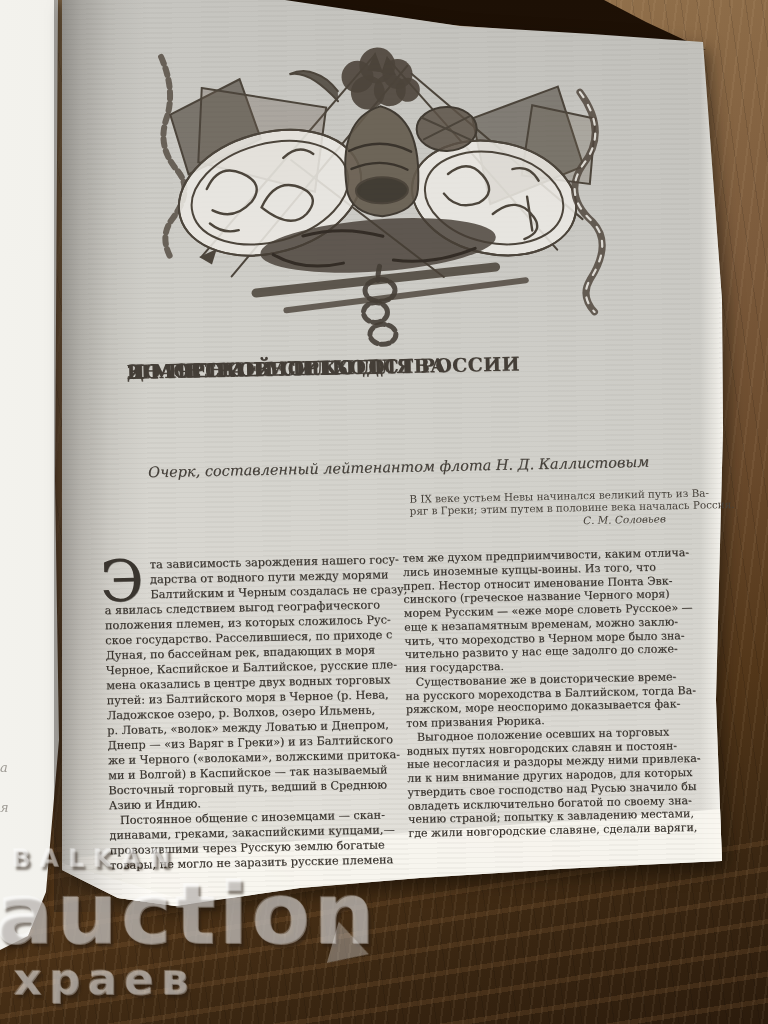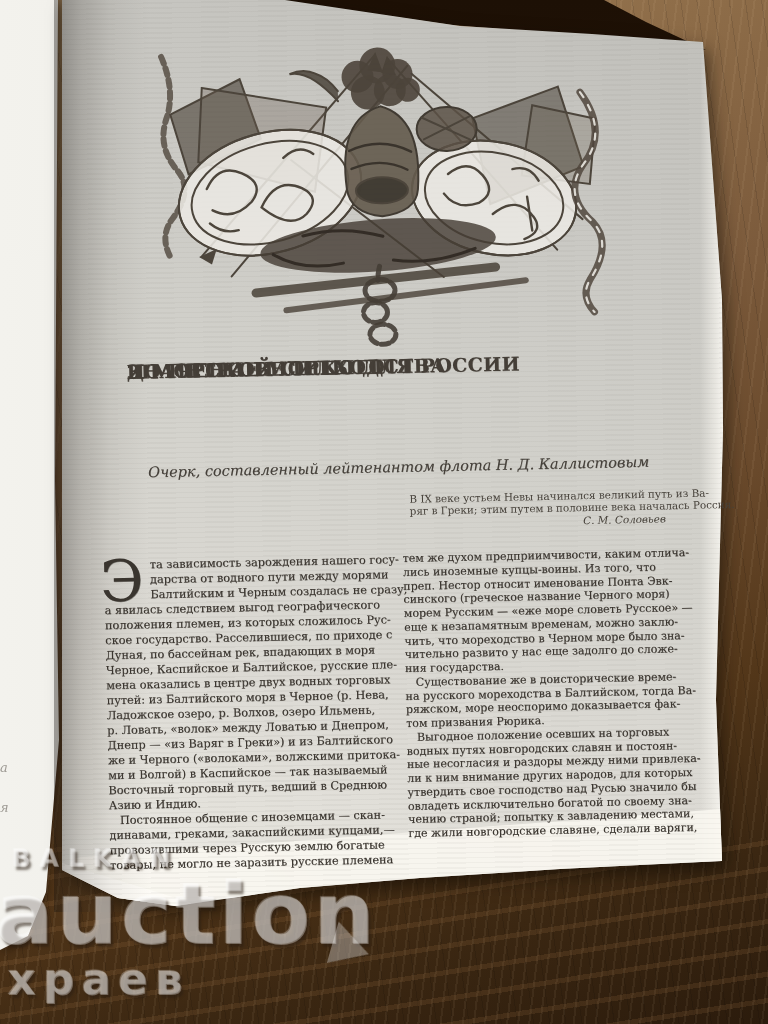--- a/index.html
+++ b/index.html
@@ -68,21 +68,21 @@
 
   .ghosts{left:0;top:748px;width:20px;color:rgba(85,80,72,0.55);font-style:italic;}
   .ghosts .g{position:static;display:block;font-size:13px;line-height:40px;}
 
   
   .wm{inset:0;font-family:"DejaVu Sans","Liberation Sans",sans-serif;font-weight:700;pointer-events:none;}
   .wm div{color:rgba(255,255,255,0.30);
     text-shadow:-1px -1px 1px rgba(255,255,255,0.35), 2px 2.5px 2.5px rgba(42,30,18,0.55);}
   .wm-top{left:12px;top:844px;font-size:25px;letter-spacing:9px;}
   .wm-main{left:-4px;top:864px;font-size:86px;letter-spacing:3px;}
-  .wm-bottom{left:8px;top:954px;font-size:44px;letter-spacing:7px;}
+  .wm-bottom{left:14px;top:954px;font-size:44px;letter-spacing:7px;}
   .wm-tri{left:332px;top:926px;width:0;height:0;
     border-top:23px solid transparent;border-bottom:20px solid transparent;
     border-left:38px solid rgba(255,255,255,0.32);transform:rotate(16deg);
     filter:drop-shadow(2px 2px 2px rgba(42,30,18,0.5));}
 </style>
 </head>
 <body>
 
 <div class="scene">
 

